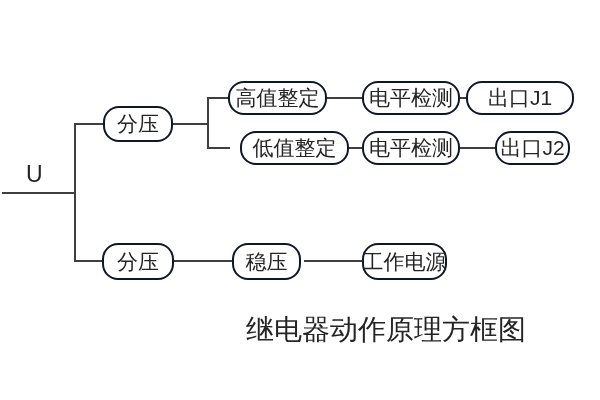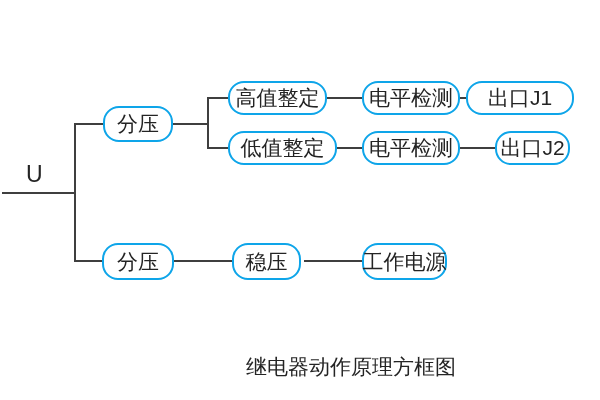--- a/index.html
+++ b/index.html
@@ -10,21 +10,21 @@
   }
   .canvas {
     position: relative;
     width: 600px; height: 400px;
     background: #ffffff;
     overflow: hidden;
   }
   .node {
     position: absolute;
     box-sizing: border-box;
-    border: 2px solid #0ea5e9;
+    border: 2px solid #0f172a;
     border-radius: 16px;
     background: #ffffff;
     display: flex;
     align-items: center;
     justify-content: center;
     font-size: 21px;
     color: #242424;
     white-space: nowrap;
     z-index: 2;
   }
@@ -34,25 +34,24 @@
     z-index: 1;
   }
   .u-label {
     position: absolute;
     font-size: 23px;
     color: #242424;
     z-index: 2;
   }
   .caption {
     position: absolute;
-    font-size: 21px;
+    font-size: 28px;
     color: #242424;
     white-space: nowrap;
     z-index: 2;
-    margin-top: 42px;
   }
 </style>
 </head>
 <body>
 
 <div class="canvas">
 
   <div class="u-label" style="left:26px; top:161px;">U</div>
 
   <div class="hline" style="left:2px;   top:192px; width:72px;  height:2px;"></div>
@@ -67,21 +66,21 @@
   <div class="hline" style="left:326px; top:147px; width:38px;  height:2px;"></div>
   <div class="hline" style="left:459px; top:147px; width:38px;  height:2px;"></div>
   <div class="hline" style="left:74px;  top:260px; width:30px;  height:2px;"></div>
   <div class="hline" style="left:173px; top:260px; width:61px;  height:2px;"></div>
   <div class="hline" style="left:304px; top:260px; width:60px;  height:2px;"></div>
 
   <div class="node" style="left:103px; top:106px; width:70px; height:36px;">分压</div>
   <div class="node" style="left:228px; top:81px;  width:99px; height:34px;">高值整定</div>
   <div class="node" style="left:362px; top:81px;  width:98px; height:34px;">电平检测</div>
   <div class="node" style="left:466px; top:81px;  width:108px; height:34px;">出口J1</div>
-  <div class="node" style="left:228px; top:131px; width:109px; height:34px;">低值整定</div>
+  <div class="node" style="left:240px; top:131px; width:109px; height:34px;">低值整定</div>
   <div class="node" style="left:362px; top:131px; width:98px; height:34px;">电平检测</div>
   <div class="node" style="left:495px; top:131px; width:75px; height:34px;">出口J2</div>
   <div class="node" style="left:102px; top:243px; width:72px; height:37px;">分压</div>
   <div class="node" style="left:232px; top:243px; width:69px; height:37px;">稳压</div>
   <div class="node" style="left:362px; top:243px; width:85px; height:37px;">工作电源</div>
 
   <div class="caption" style="left:246px; top:311px;">继电器动作原理方框图</div>
 
 </div>
 

